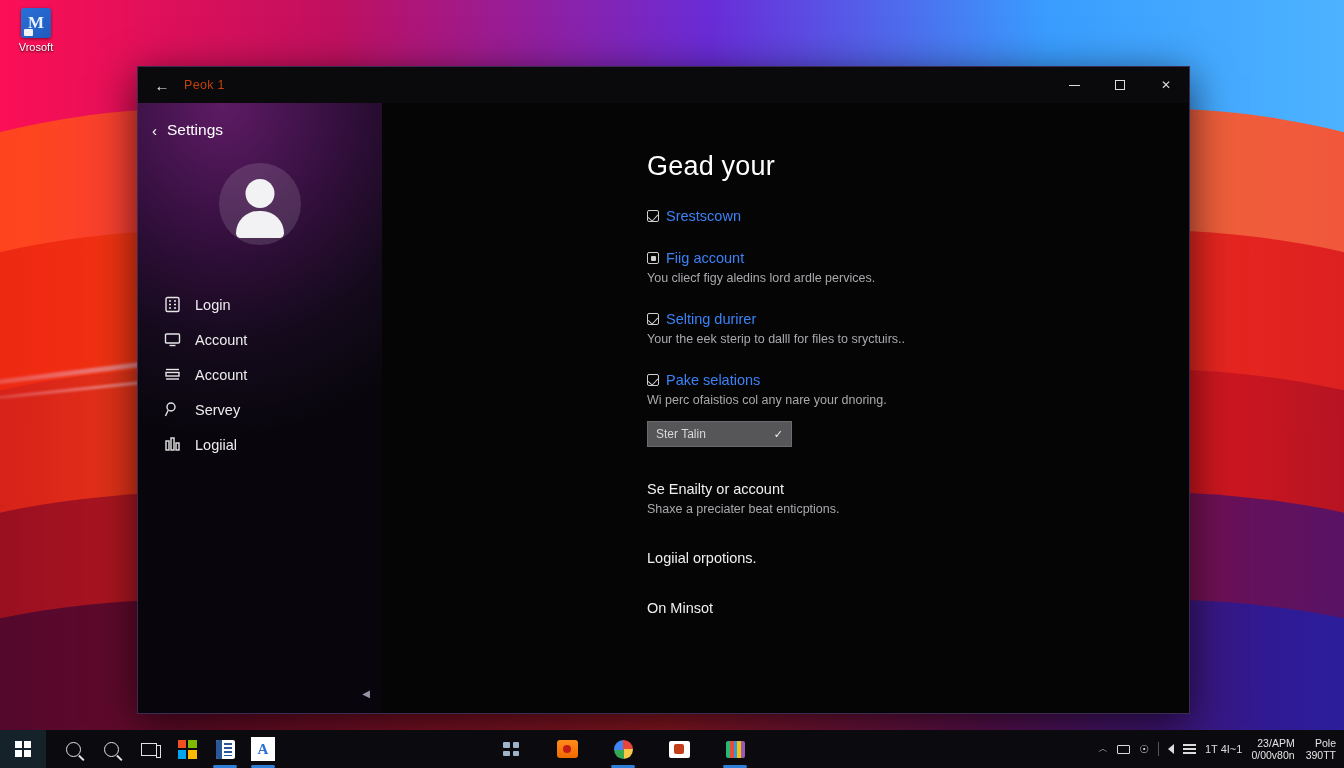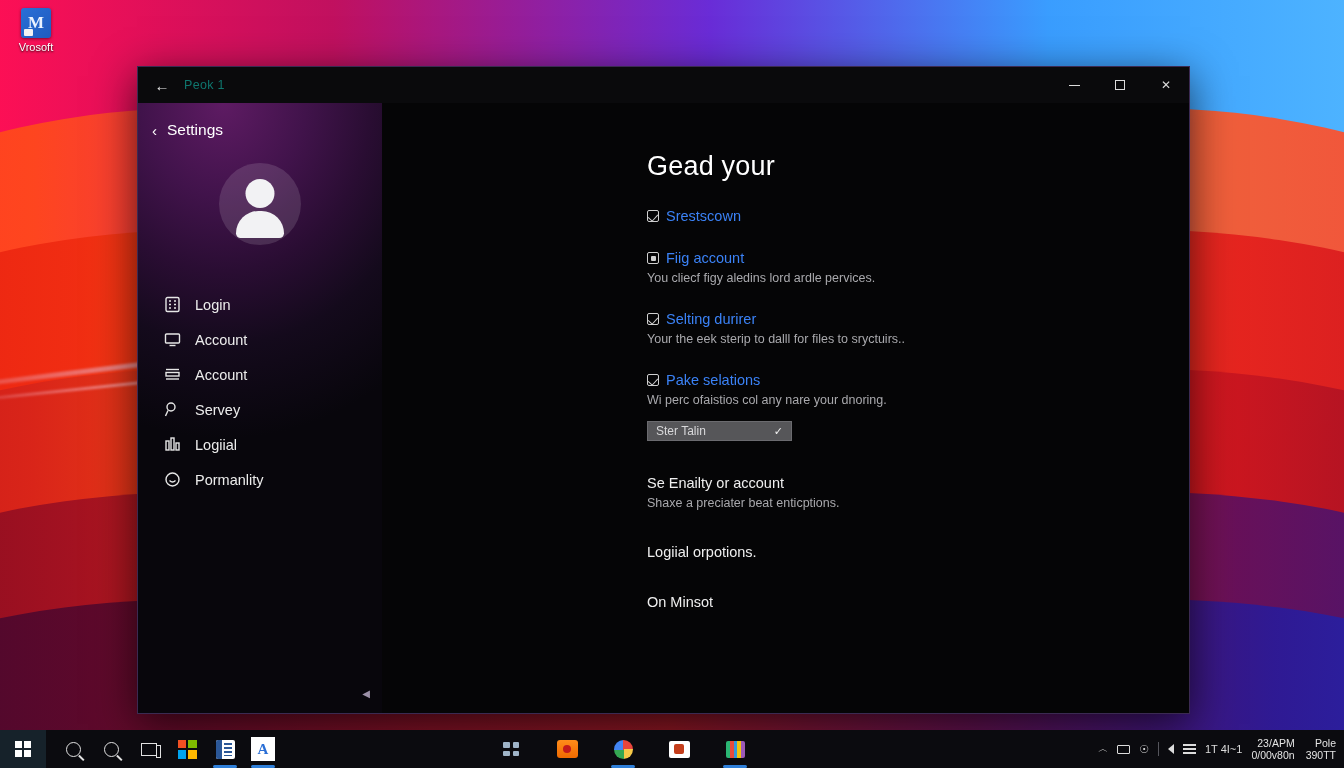--- a/index.html
+++ b/index.html
@@ -87,21 +87,21 @@
     display:flex; flex-direction:column; overflow:hidden;
   }
   #titlebar{
     height:36px; background:#0a0a0c; display:flex; align-items:center;
     flex:0 0 36px; position:relative;
   }
   .tb-back{
     width:40px;height:32px; display:flex;align-items:center;justify-content:center;
     color:#e8e8e8; font-size:15px; margin-left:4px; cursor:default;
   }
-  .tb-title{ color:#0f766e; font-size:12.5px; margin-left:2px; letter-spacing:.3px;}
+  .tb-title{ color:#c2410c; font-size:12.5px; margin-left:2px; letter-spacing:.3px;}
   .tb-controls{ margin-left:auto; display:flex; height:36px;}
   .tb-btn{ width:46px;height:36px; display:flex;align-items:center;justify-content:center;
            color:#dcdcdc; font-size:12px;}
   .sq{ width:10px;height:10px;border:1px solid #dcdcdc;}
   .dash{ width:11px;height:1px;background:#dcdcdc;}
 
   #body{ flex:1; display:flex; min-height:0; }
 
   
   #sidebar{
@@ -154,21 +154,21 @@
     border:solid #cfcfcf; border-width:0 1.3px 1.3px 0; transform:rotate(42deg);
   }
   .sec-ico.dot:after{
     content:""; position:absolute; left:2.5px; top:2.5px; width:5px;height:5px;
     background:#cfcfcf; border-radius:1px;
   }
   .sec-title{ color:#3b82f6; font-size:14.5px; }
   .sec-desc{ color:#a9a9ad; font-size:12.5px; margin-top:5px; }
   .plain-title{ color:#efefef; font-size:14.5px; }
   .dropdown{
-    margin-top:14px; width:145px; height:20px; background:#565659;
+    margin-top:14px; width:145px; height:26px; background:#565659;
     border:1px solid #6b6b6f; display:flex; align-items:center;
     padding:0 8px; color:#d8d8da; font-size:12px; gap:6px;
   }
   .dd-check{ margin-left:auto; color:#f0f0f0; font-size:11px; }
   .gap-lg{ margin-top:34px; }
 
   
   #taskbar{
     position:absolute; left:0; bottom:0; width:1344px; height:38px;
     background:#0b0b0f; display:flex; align-items:center;
@@ -327,29 +327,20 @@
         <div class="nav-item">
           <span class="nav-ico">
             <svg viewBox="0 0 17 17">
                 <rect x="2" y="5" width="3" height="9"></rect>
                 <rect x="7" y="2" width="3" height="12"></rect>
                 <rect x="12" y="7" width="3" height="7"></rect>
               </svg>
           </span>
           <span>Logiial</span>
         </div>
-        <div class="nav-item">
-          <span class="nav-ico">
-            <svg viewBox="0 0 17 17">
-                <circle cx="8.5" cy="8.5" r="6.5"></circle>
-                <path d="M5.5 9.5 Q8.5 12.5 11.5 9.5"></path>
-              </svg>
-          </span>
-          <span>Pormanlity</span>
-        </div>
       </div>
 
       <div class="sb-collapse">◀</div>
     </div>
 
     <div id="main">
       <div class="page-title">Gead your</div>
 
       <div class="section">
         <div class="sec-head">

